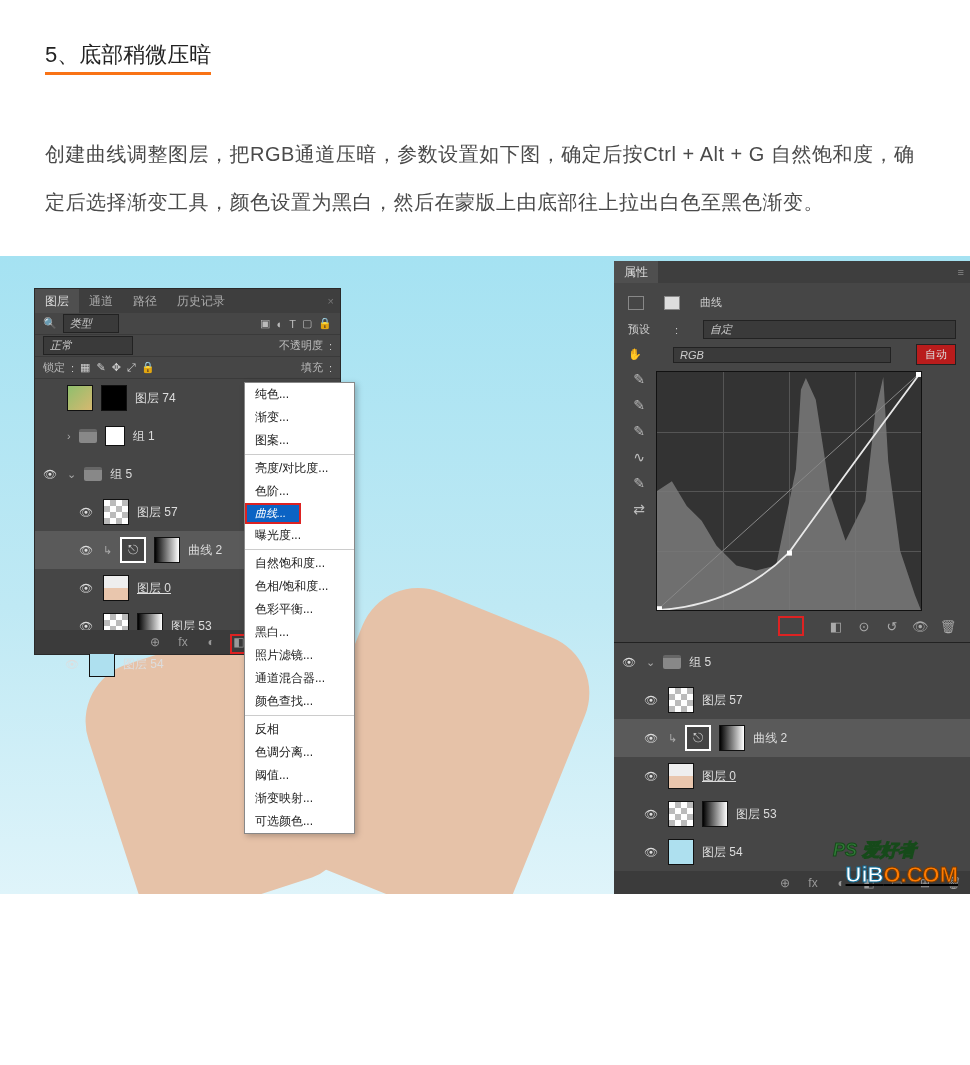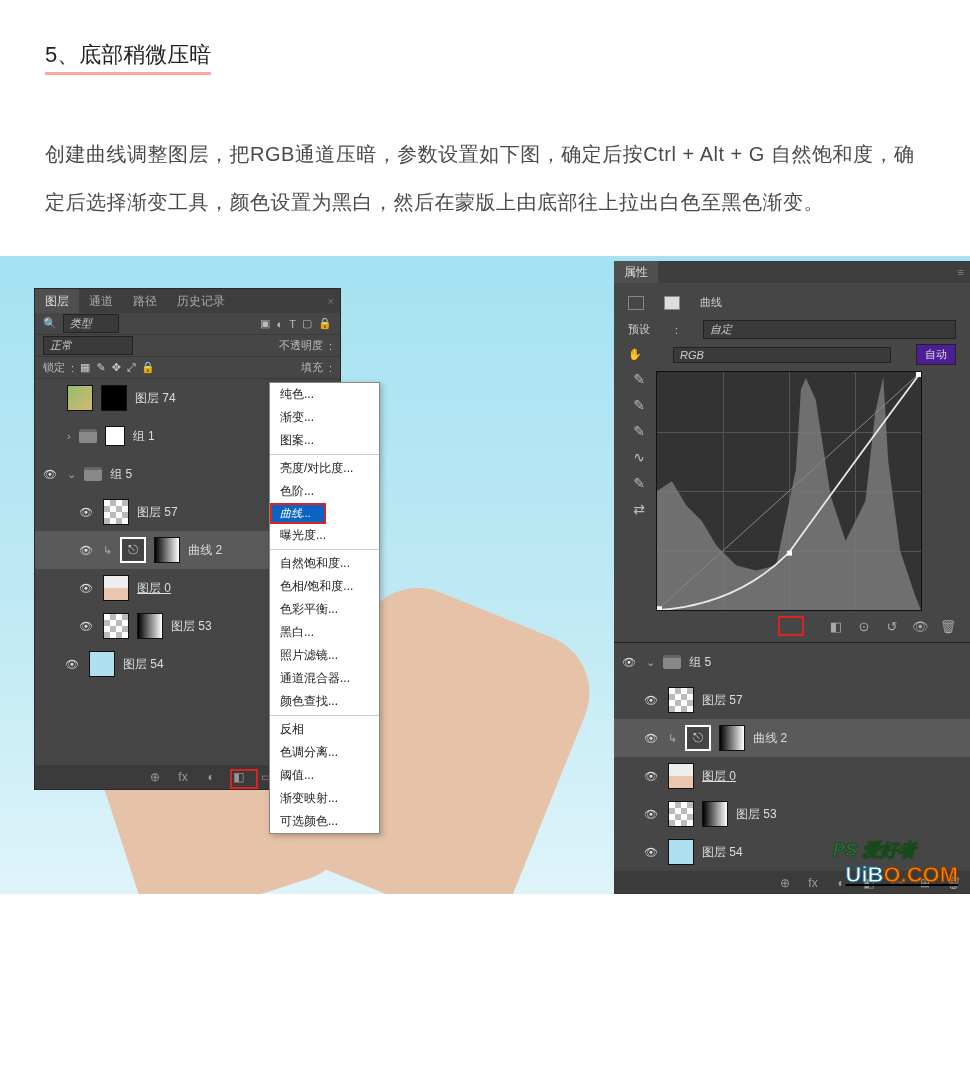--- a/index.html
+++ b/index.html
@@ -1,35 +1,35 @@
 <!DOCTYPE html>
 <html><head>
 <meta charset="utf-8">
 <style>
   * { margin: 0; padding: 0; box-sizing: border-box; }
   body { background: #fff; font-family: "Microsoft YaHei", Arial, sans-serif; width: 970px; }
 
   .article { padding: 40px 45px 30px 45px; }
   .section-title {
     display: inline-block; font-size: 22px; color: #222; font-weight: 500;
-    border-bottom: 3px solid #fca5a5; padding-bottom: 2px; margin-bottom: 55px;
+    border-bottom: 3px solid #f97316; padding-bottom: 2px; margin-bottom: 55px;
   }
   .body-text { font-size: 20px; color: #4a4a4a; line-height: 2.4; letter-spacing: .5px; }
 
   .figure-area { position: relative; width: 970px; height: 638px; }
   .sky { background: linear-gradient(#a5e2f2, #bfe9f4 55%, #dff4fa); position: absolute; inset: 0; }
 
   
   .hand-left, .hand-right { position: absolute; bottom: -10px; background: #e6c2a8; border-radius: 60px 60px 40px 40px; }
   .hand-left { left: 105px; width: 210px; height: 260px; transform: rotate(-18deg); }
   .hand-right { left: 320px; width: 240px; height: 300px; transform: rotate(22deg); }
 
   
   .ps { position: absolute; background: #464646; color: #ccc; font-size: 11px; }
-  .ps-layers { left: 34px; top: 32px; width: 307px; height: 502px; border: 1px solid #2a2a2a; }
+  .ps-layers { left: 34px; top: 32px; width: 307px; height: 367px; border: 1px solid #2a2a2a; }
 
   .tabs { height: 24px; background: #3e3e3e; display: flex; align-items: center; }
   .tab { padding: 0 10px; height: 100%; display: flex; align-items: center; color: #aaa; font-size: 12px; }
   .tab.active { background: #4f4f4f; color: #ddd; }
   .tab-close { margin-left: auto; margin-right: 6px; color: #777; }
 
   .row { display: flex; align-items: center; height: 24px; padding: 0 8px; gap: 6px; border-bottom: 1px solid #3a3a3a; }
   .row2 { height: 22px; }
   .sel { background: #3a3a3a; padding: 1px 6px; border: 1px solid #222; font-size: 11px; display:inline-block; min-width: 56px; font-style: italic; }
   .label { color: #bbb; }
@@ -55,21 +55,21 @@
   .layer-row.selected { background: #5a5a5a; }
   .child { padding-left: 28px; }
   .child2 { padding-left: 42px; }
 
   .footer { position:absolute; bottom:0; left:0; right:0; height:24px; background:#3b3b3b; display:flex; align-items:center; justify-content:flex-end; gap:14px; padding:0 10px; color:#999; font-size:12px; }
   .footer .ic { width:14px; text-align:center; }
   .hi-box { position:absolute; border:2px solid #d22; }
   .hi-adj { left:195px; bottom:0; width:28px; height:20px; }
 
   
-  .ctx-menu { position:absolute; left:269px; top:126px; width:111px; background:#fff; border:1px solid #888; box-shadow:2px 2px 6px rgba(0,0,0,.25); font-size:12px; color:#222; }
+  .ctx-menu { position:absolute; left:244px; top:126px; width:111px; background:#fff; border:1px solid #888; box-shadow:2px 2px 6px rgba(0,0,0,.25); font-size:12px; color:#222; }
   .ctx-menu .item { padding:3px 10px; white-space:nowrap; }
   .ctx-menu .item.sel { background:#0b63c4; color:#fff; border:2px solid #d22; padding:1px 8px; }
   .ctx-menu hr { border:none; border-top:1px solid #ccc; margin:2px 0; }
 
   
   .watermark { position:absolute; left:245px; top:302px; font-size:18px; font-weight:700; -webkit-text-stroke:2px #fff; display:flex; gap:8px; }
   .watermark .a { color:#ff6f00; }
   .watermark .b { color:#0aa3d6; }
   .url-wm { position:absolute; right:12px; bottom:6px; font-size:22px; font-weight:700;text-decoration:underline; }
   .url-wm .u1 { color:#fff; -webkit-text-stroke:1px #0a6d9a; }
@@ -79,21 +79,21 @@
   
   .ps-right { left:614px; top:5px; width:356px; height:628px; }
   .hdr { height:22px; background:#3e3e3e; display:flex; align-items:center; }
   .hdr .tab { font-size:12px; }
 
   .curve-body { padding:8px 14px; }
   .curve-title { display:flex; align-items:center; gap:20px; margin:4px 0 10px; }
   .curve-title .sq { width:16px; height:14px; border:1px solid #888; }
   .formrow { display:flex; align-items:center; gap:25px; margin:5px 0; }
   .formrow .sel { flex:1; }
-  .btn { background:#4c1d95; padding:2px 8px; border:1px solid #222; font-size:11px; color:#ddd; }
+  .btn { background:#b91c1c; padding:2px 8px; border:1px solid #222; font-size:11px; color:#ddd; }
 
   .curve-wrap { display:flex; gap:6px; margin-top:6px; }
   .tools-col { width:22px; display:flex; flex-direction:column; gap:10px; color:#bbb; font-size:14px; align-items:center; }
   .curve-box { position:relative; width:266px; height:240px; background:#333; border:1px solid #111; }
   .grid-v, .grid-h { position:absolute; background:#555; }
   .grid-v { width:1px; top:0; bottom:0; }
   .grid-h { height:1px; left:0; right:0; }
   .histo { position:absolute; inset:0; }
   .curve-line { position:absolute; inset:0; }
 

